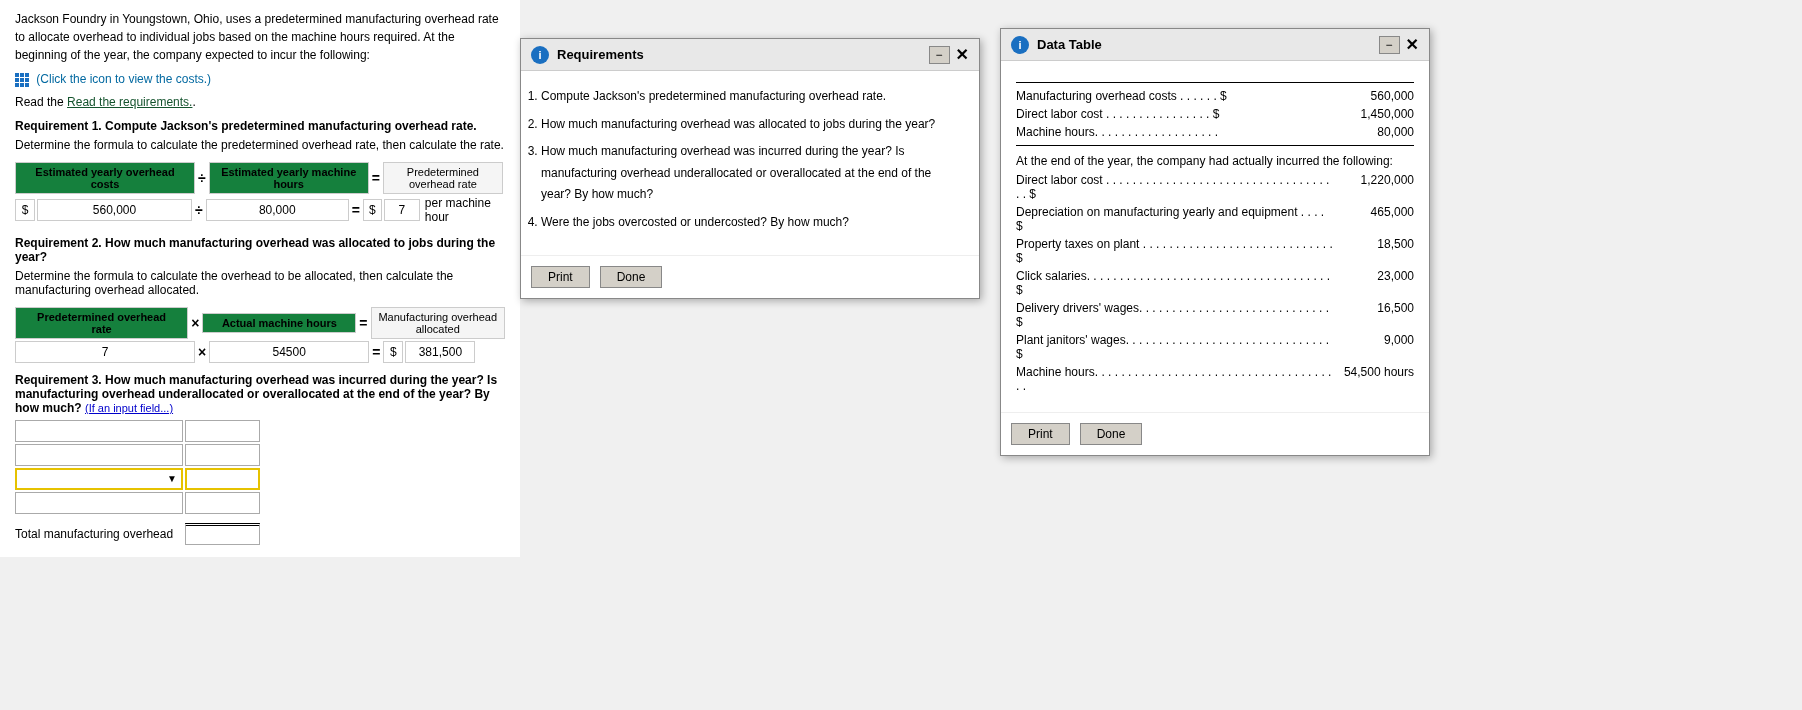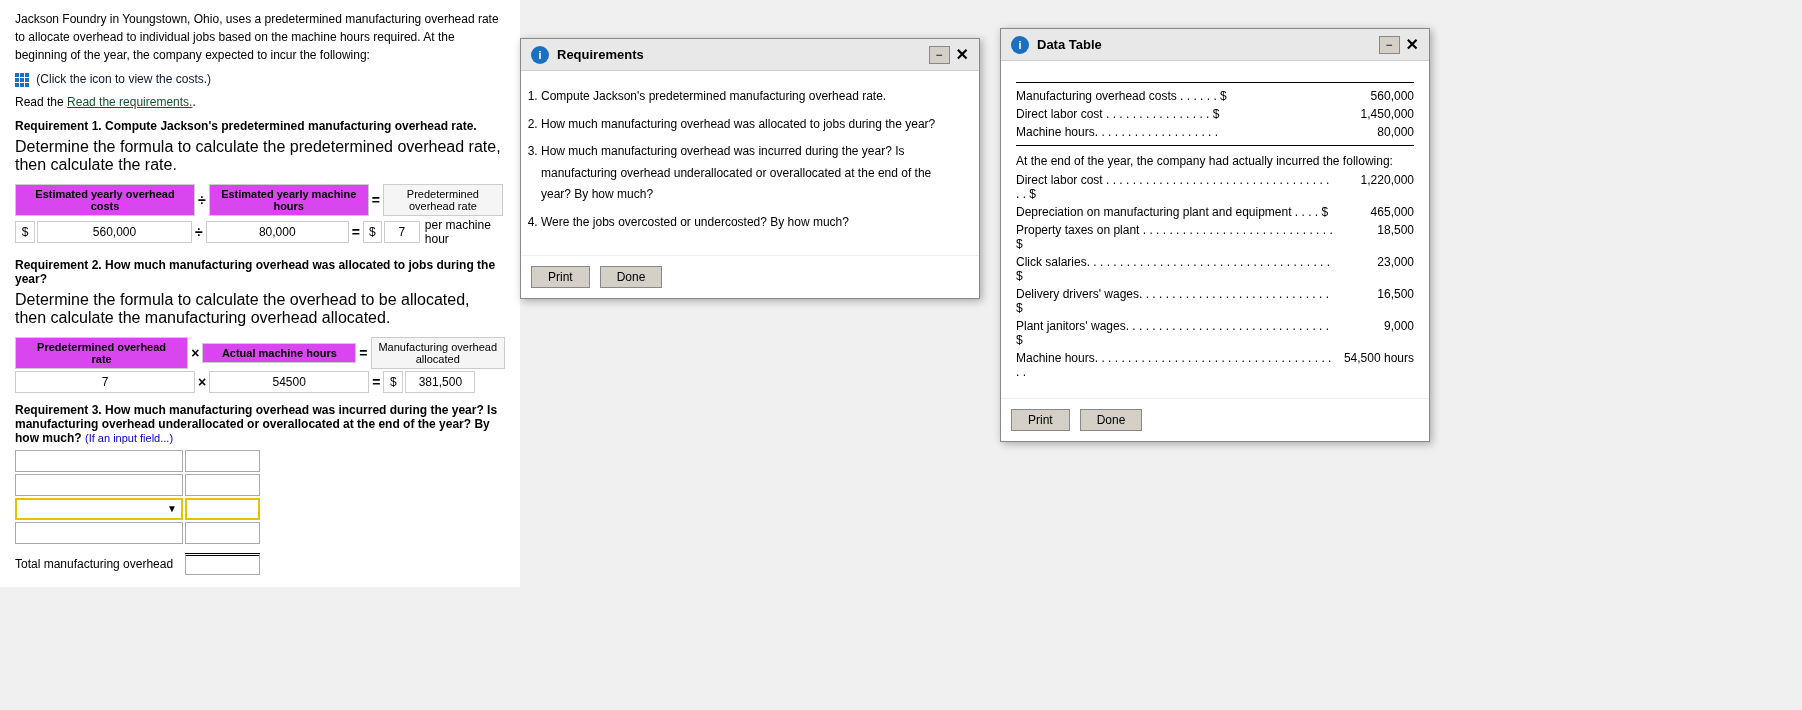--- a/index.html
+++ b/index.html
@@ -18,38 +18,38 @@
       padding: 10px 15px;
       width: 520px;
     }
     .intro-text {
       font-size: 12px;
       line-height: 1.5;
       margin-bottom: 8px;
     }
     .click-icon-text {
       font-size: 12px;
-      color: #0f172a;
+      color: #0369a1;
       margin-bottom: 8px;
     }
     .read-req {
       font-size: 12px;
       margin-bottom: 10px;
     }
     .read-req a {
       color: #0000cc;
       text-decoration: underline;
     }
     .req-title {
       font-weight: bold;
       font-size: 12px;
       margin-bottom: 5px;
     }
     .req-desc {
-      font-size: 16px;
+      font-size: 12px;
       margin-bottom: 10px;
     }
     .req3-section {
       margin-top: 10px;
     }
 
     
     .modal {
       position: absolute;
       background: #fff;
@@ -163,21 +163,21 @@
     .data-section-note {
       font-size: 12px;
       margin: 8px 0 5px 0;
       font-style: normal;
     }
     
     .formula-section {
       margin-bottom: 8px;
     }
     .f-header {
-      background: #d946ef;
+      background: #15803d;
       border: 1px solid #ccc;
       padding: 3px 10px;
       text-align: center;
       font-size: 11px;
       font-weight: bold;
     }
     .f-value {
       background: #fff;
       border: 1px solid #ccc;
       padding: 3px 5px;
@@ -323,21 +323,21 @@
         <span class="f-value" style="width:20px;">$</span>
         <span class="f-value" style="width:70px;">381,500</span>
       </div>
     </div>
   </div>
 
   <div class="req3-section">
     <p class="req-title">
       <span>Requirement 3.</span>
       <span> How much manufacturing overhead was incurred during the year? Is manufacturing overhead underallocated or overallocated at the end of the year? By how much?</span>
-      <span style="color:#0000cc;font-size:11px;font-weight:normal;">(If an input field...)</span>
+      <span style="color:#0000cc;font-size:11px;font-weight:normal;text-decoration:underline;">(If an input field...)</span>
     </p>
     <div class="req3-inputs">
 
       <div class="r3-row">
         <input class="r3-left" type="text" style="">
         <input class="r3-right" type="text" style="">
       </div>
 
       <div class="r3-row">
         <input class="r3-left" type="text" style="">
@@ -419,21 +419,21 @@
         <span class="data-row-value">80,000</span>
       </div>
       <div class="data-divider"></div>
       <p class="data-section-note">At the end of the year, the company had actually incurred the following:</p>
 
       <div class="data-row">
         <span class="data-row-label">Direct labor cost . . . . . . . . . . . . . . . . . . . . . . . . . . . . . . . . . . . . $</span>
         <span class="data-row-value">1,220,000</span>
       </div>
       <div class="data-row">
-        <span class="data-row-label">Depreciation on manufacturing plant and equipment . . . . $</span>
+        <span class="data-row-label">Depreciation on manufacturing yearly and equipment . . . . $</span>
         <span class="data-row-value">465,000</span>
       </div>
       <div class="data-row">
         <span class="data-row-label">Property taxes on plant  . . . . . . . . . . . . . . . . . . . . . . . . . . . . . $</span>
         <span class="data-row-value">18,500</span>
       </div>
       <div class="data-row">
         <span class="data-row-label">Click salaries. . . . . . . . . . . . . . . . . . . . . . . . . . . . . . . . . . . . . $</span>
         <span class="data-row-value">23,000</span>
       </div>

